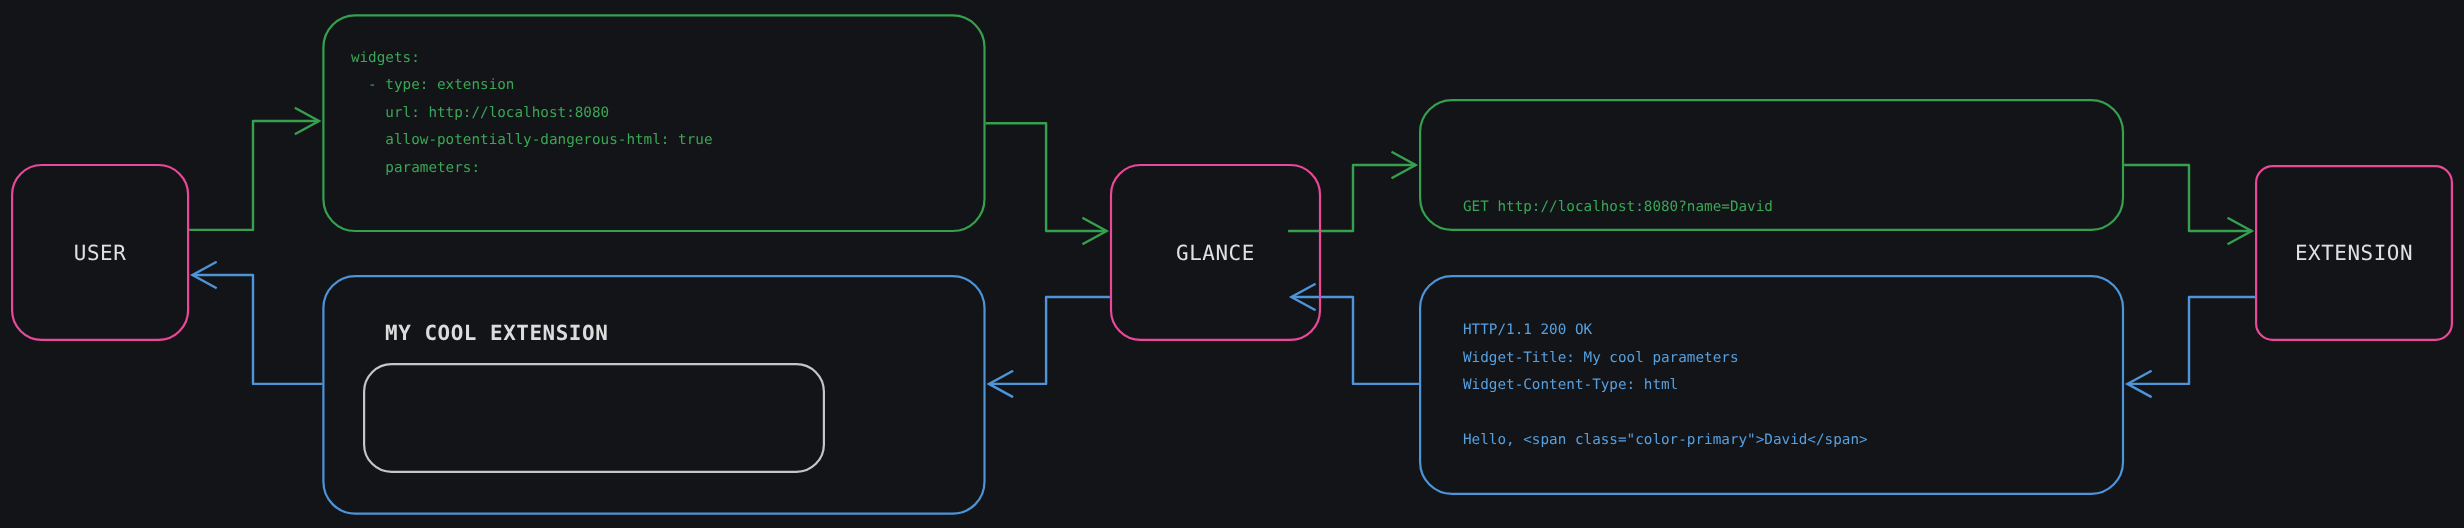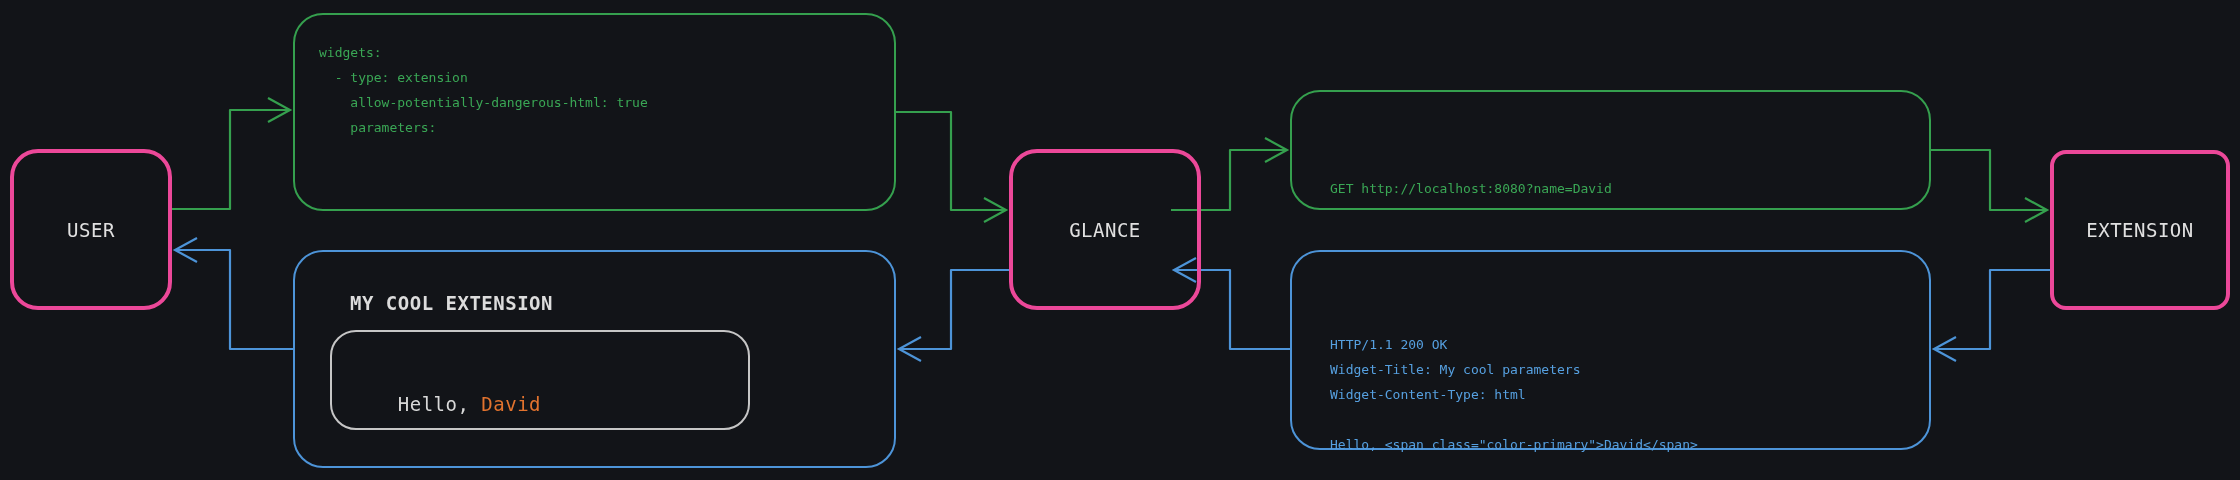--- a/index.html
+++ b/index.html
@@ -6,21 +6,21 @@
   .canvas{
     position:relative;
     width:2240px;height:480px;
     background:#121418;
     font-family:"DejaVu Sans Mono","Liberation Mono",monospace;
     overflow:hidden;
   }
   .wires{position:absolute;left:0;top:0;pointer-events:none;}
   .node{
     position:absolute;
-    border:4px solid #ec4899;
+    border:2px solid #ec4899;
     border-radius:28px;
     display:flex;align-items:center;justify-content:center;
     color:#e0e0e0;
     font-size:19px;
     letter-spacing:0.5px;
     white-space:pre;
     box-sizing:border-box;
     background:transparent;
   }
   .codebox{
@@ -98,38 +98,36 @@
   </div>
 
   <div class="node" style="left:2050px;top:150px;width:180px;height:160px;border-radius:16px;">
     <span>EXTENSION</span>
   </div>
 
   <div class="codebox green" style="left:293px;top:13px;width:603px;height:198px;"></div>
   <div class="codeblock green" style="left:319px;top:40px;">
     <div class="cl">widgets:</div>
     <div class="cl">  - type: extension</div>
+    <div class="cl">    url: http://localhost:8080</div>
     <div class="cl">    allow-potentially-dangerous-html: true</div>
     <div class="cl">    parameters:</div>
   </div>
 
   <div class="codebox green" style="left:1290px;top:90px;width:641px;height:120px;"></div>
   <div class="codeblock green" style="left:1330px;top:140px;margin-top:36px;">
     <div class="cl">GET http://localhost:8080?name=David</div>
   </div>
 
   <div class="codebox blue" style="left:1290px;top:250px;width:641px;height:200px;"></div>
-  <div class="codeblock blue" style="left:1330px;top:288px;margin-top:44px;">
+  <div class="codeblock blue" style="left:1330px;top:288px;">
     <div class="cl">HTTP/1.1 200 OK</div>
     <div class="cl">Widget-Title: My cool parameters</div>
     <div class="cl">Widget-Content-Type: html</div>
     <div class="cl"></div>
     <div class="cl">Hello, &lt;span class="color-primary"&gt;David&lt;/span&gt;</div>
   </div>
 
   <div class="codebox blue" style="left:293px;top:250px;width:603px;height:218px;"></div>
   <div class="widget-title" style="left:350px;top:291px;">MY COOL EXTENSION</div>
   <div class="innerbox" style="left:330px;top:330px;width:420px;height:100px;"></div>
-  <div class="hello-line" style="left:350px;top:368px;">
-    <span>Hello, </span><span class="hello-name">David</span>
-  </div>
 
 </div>
 
 </body></html>

